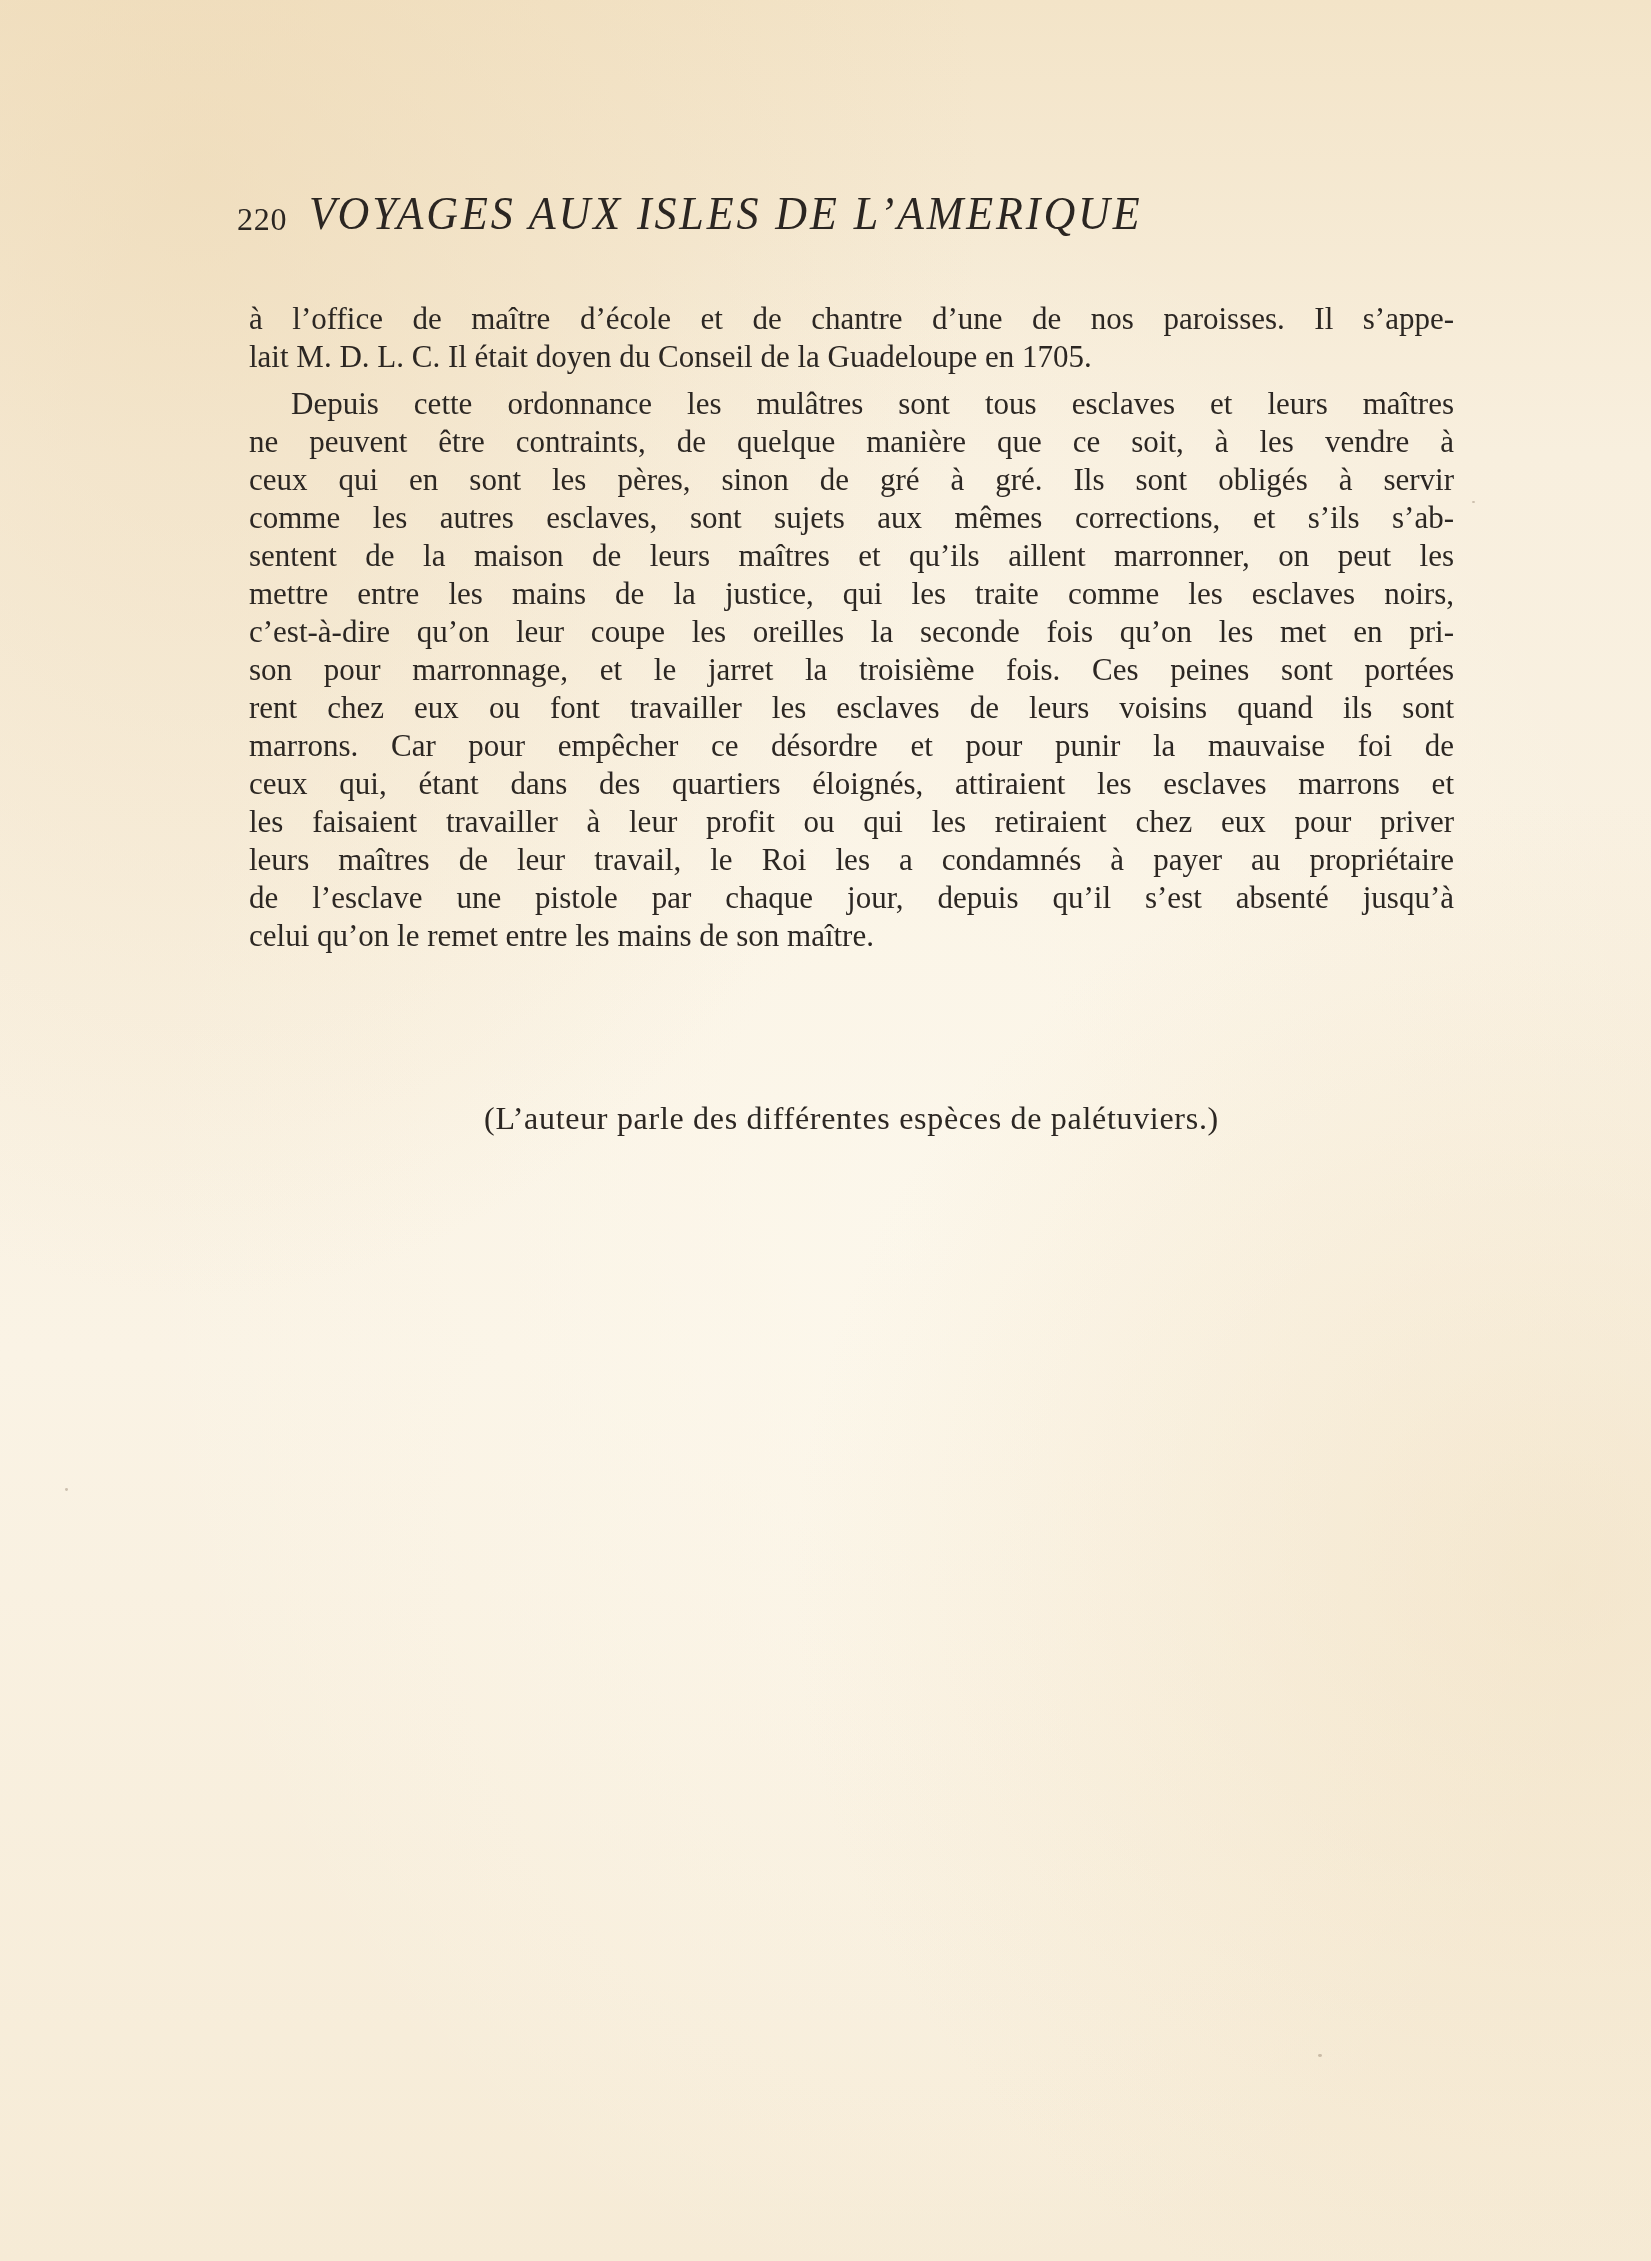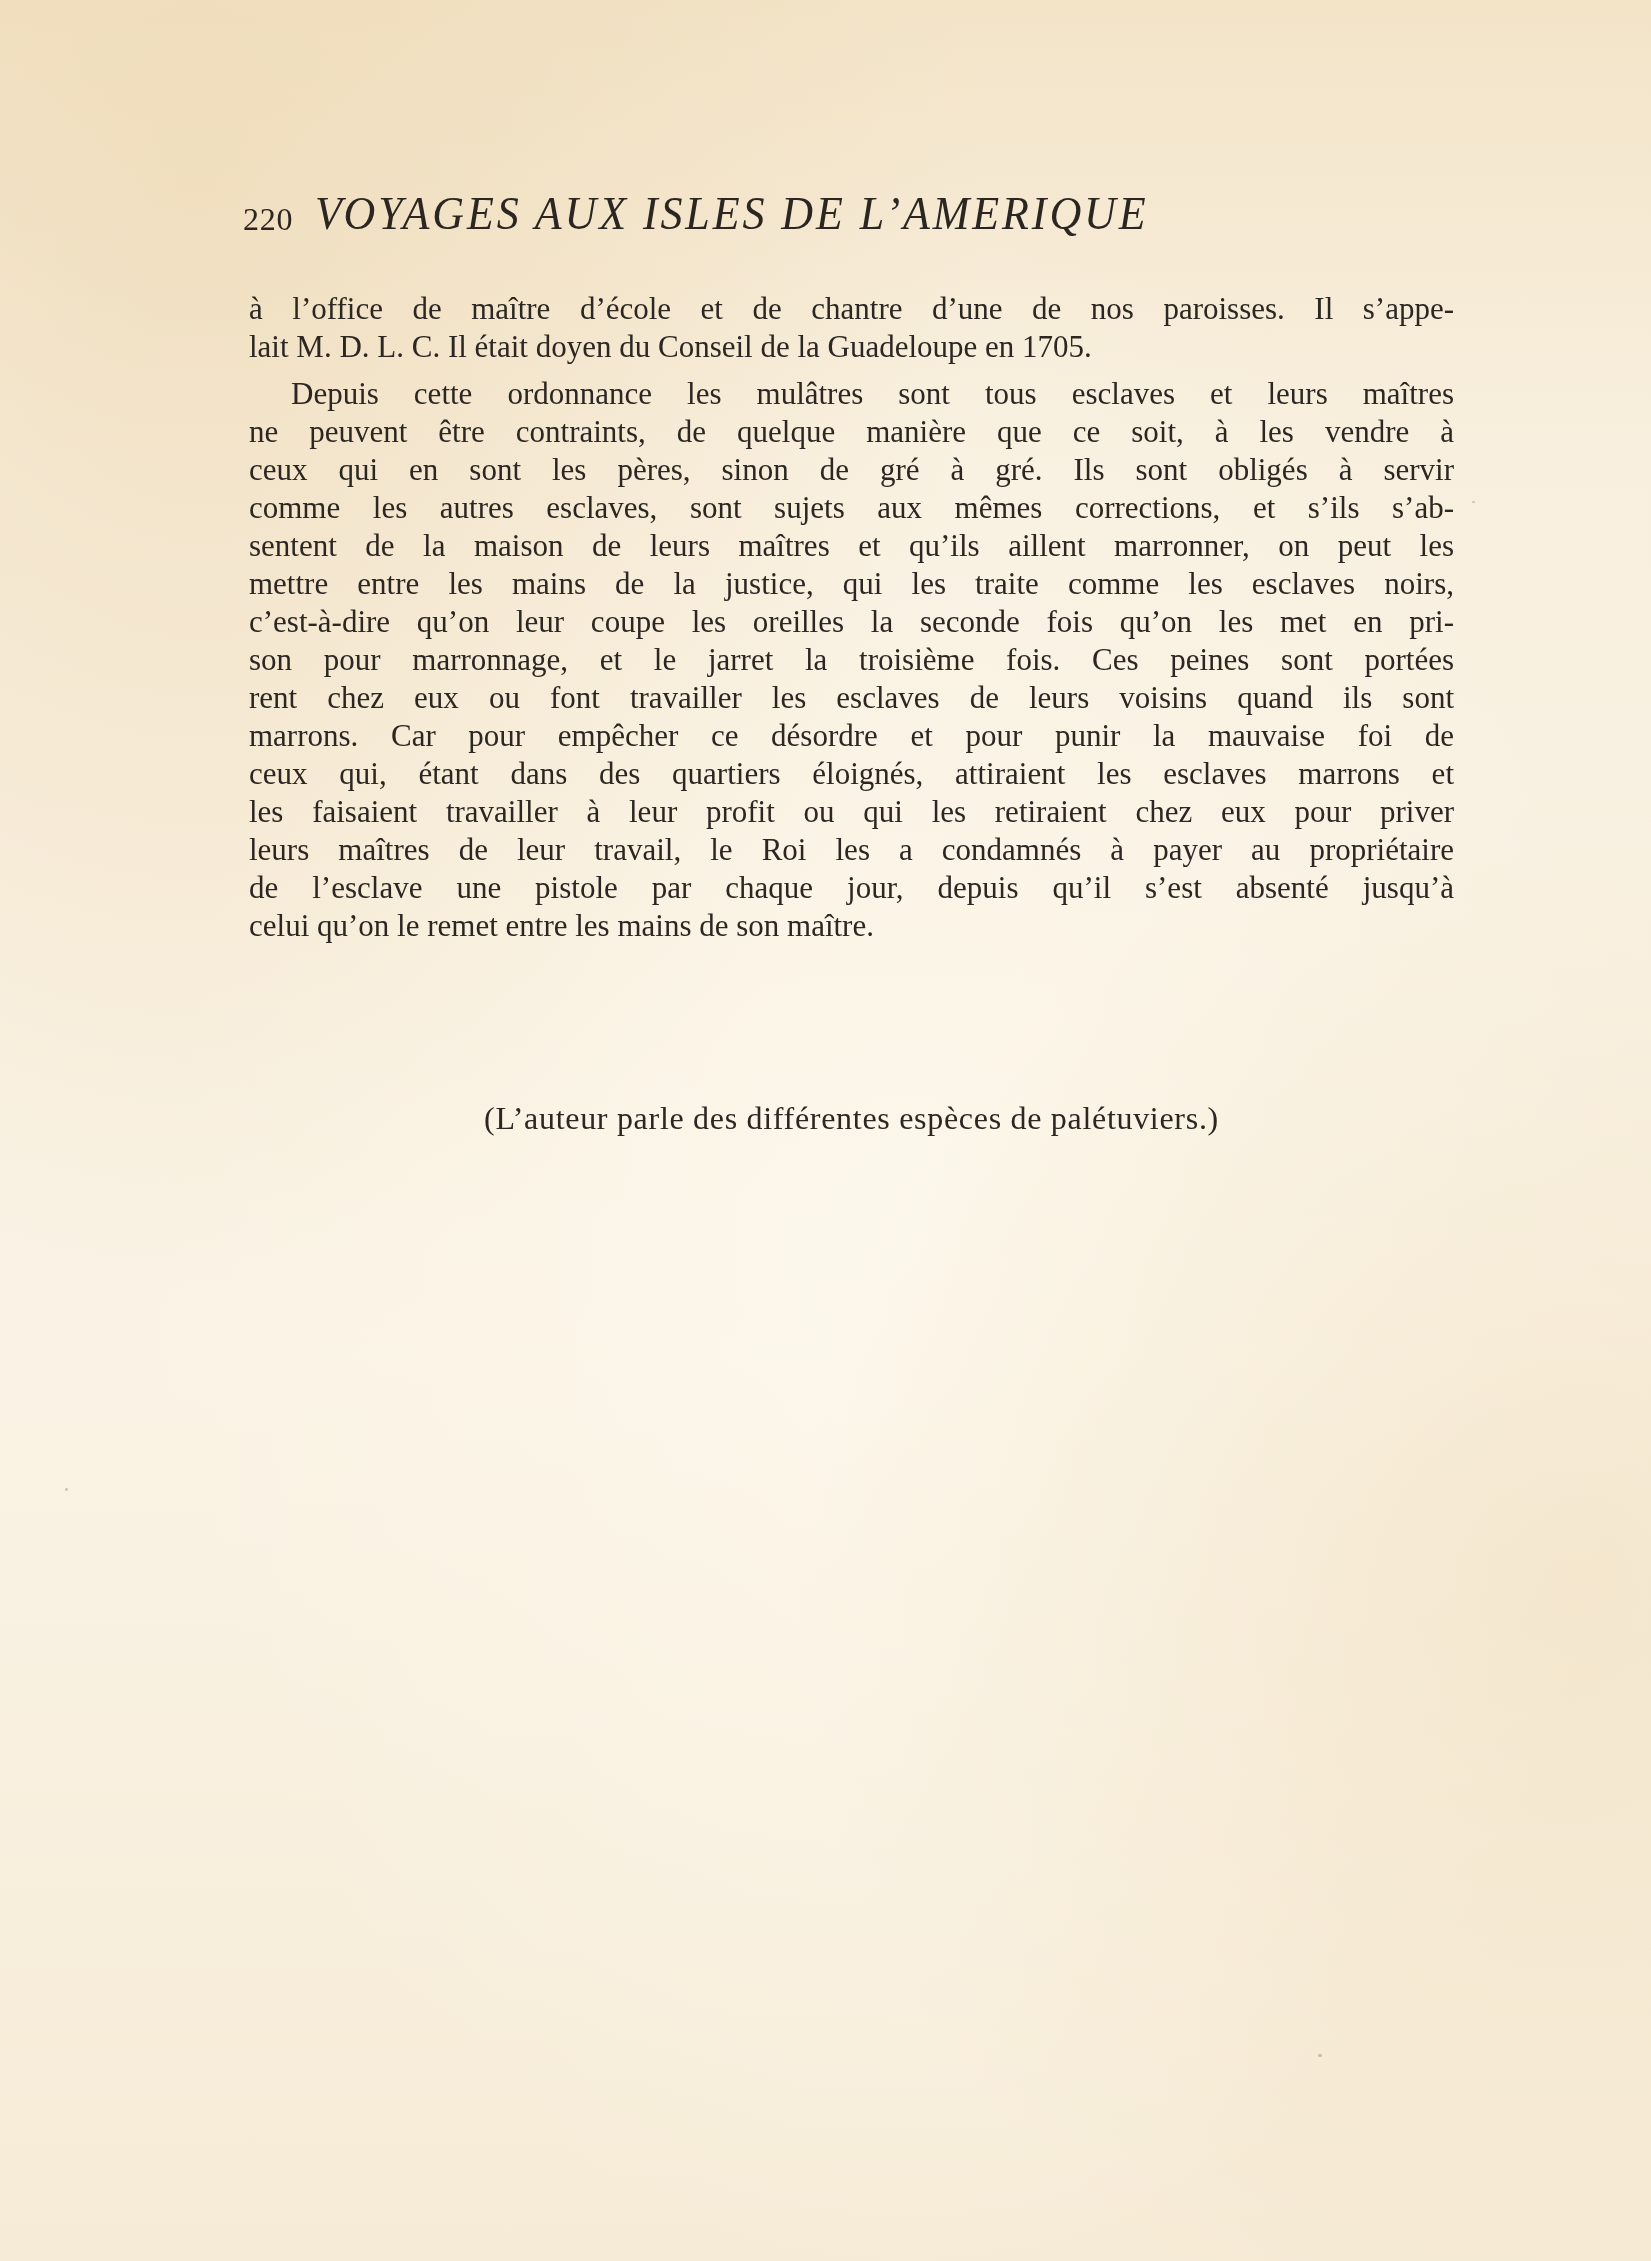--- a/index.html
+++ b/index.html
@@ -22,21 +22,21 @@
     }
     .page {
       position: absolute;
       left: 0;
       top: 0;
       width: 1651px;
       height: 2261px;
     }
     .running-head {
       position: absolute;
-      left: 243px;
+      left: 237px;
       top: 190px;
       width: 1198px;
       height: 58px;
       display: flex;
       align-items: baseline;
       white-space: nowrap;
       text-align: center;
     }
     .page-number {
       font-size: 32px;
@@ -48,21 +48,21 @@
       font-style: italic;
       font-size: 44px;
       letter-spacing: 2.9px;
       color: #2b2622;
       transform: scaleY(1.05);
       transform-origin: left bottom;
     }
     .body-text {
       position: absolute;
       left: 249px;
-      top: 290px;
+      top: 300px;
       width: 1205px;
       font-size: 31px;
       line-height: 38px;
       color: #2c2723;
     }
     .line {
       display: block;
       white-space: nowrap;
       text-align: justify;
       text-align-last: justify;

